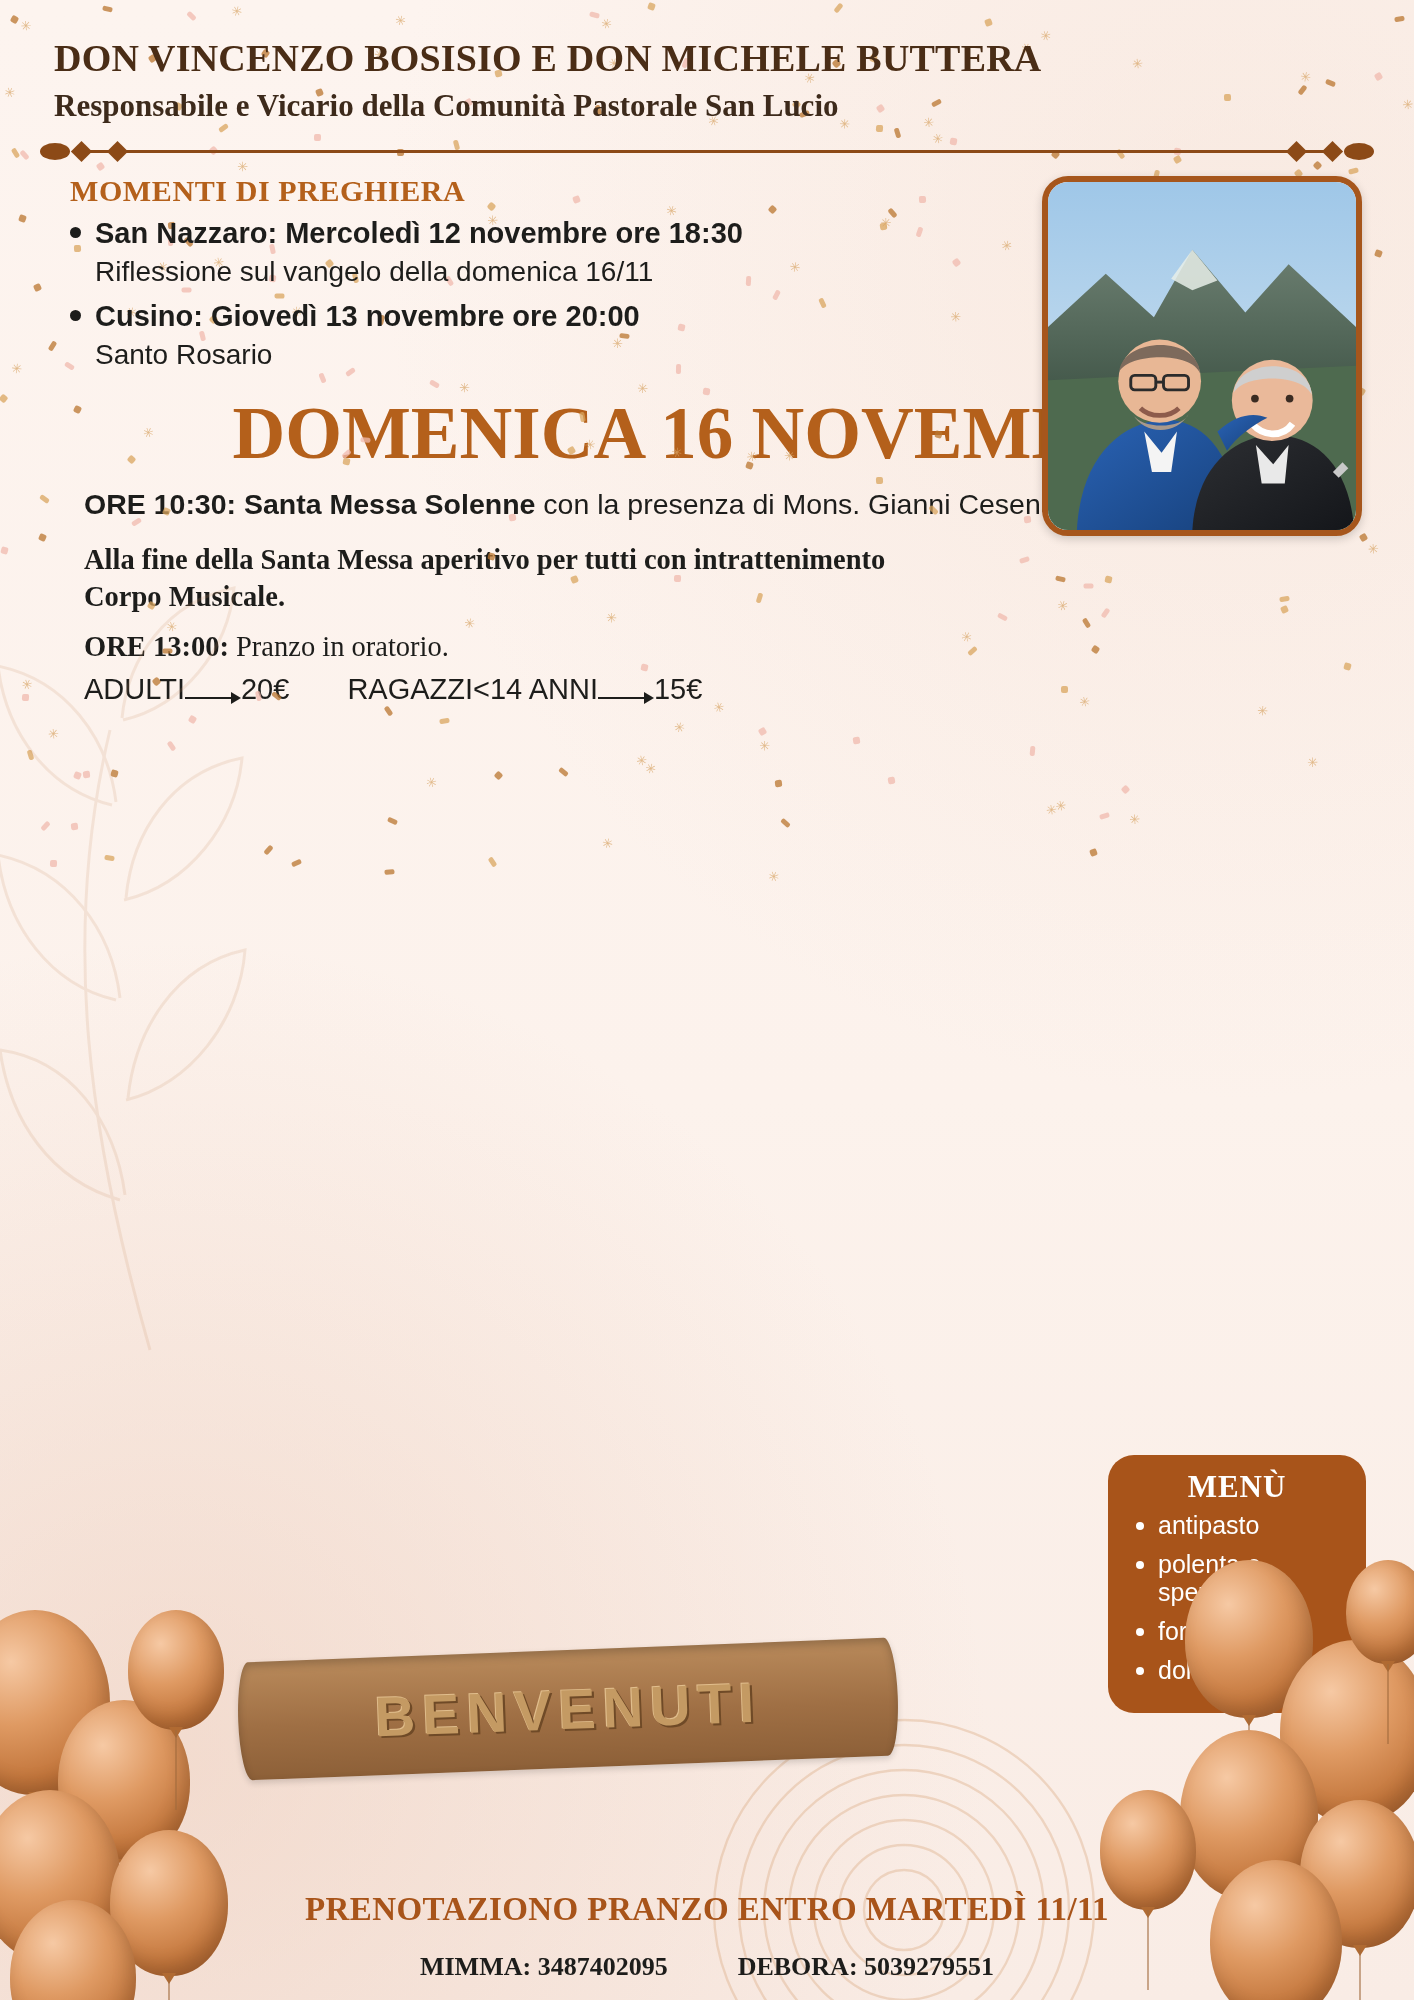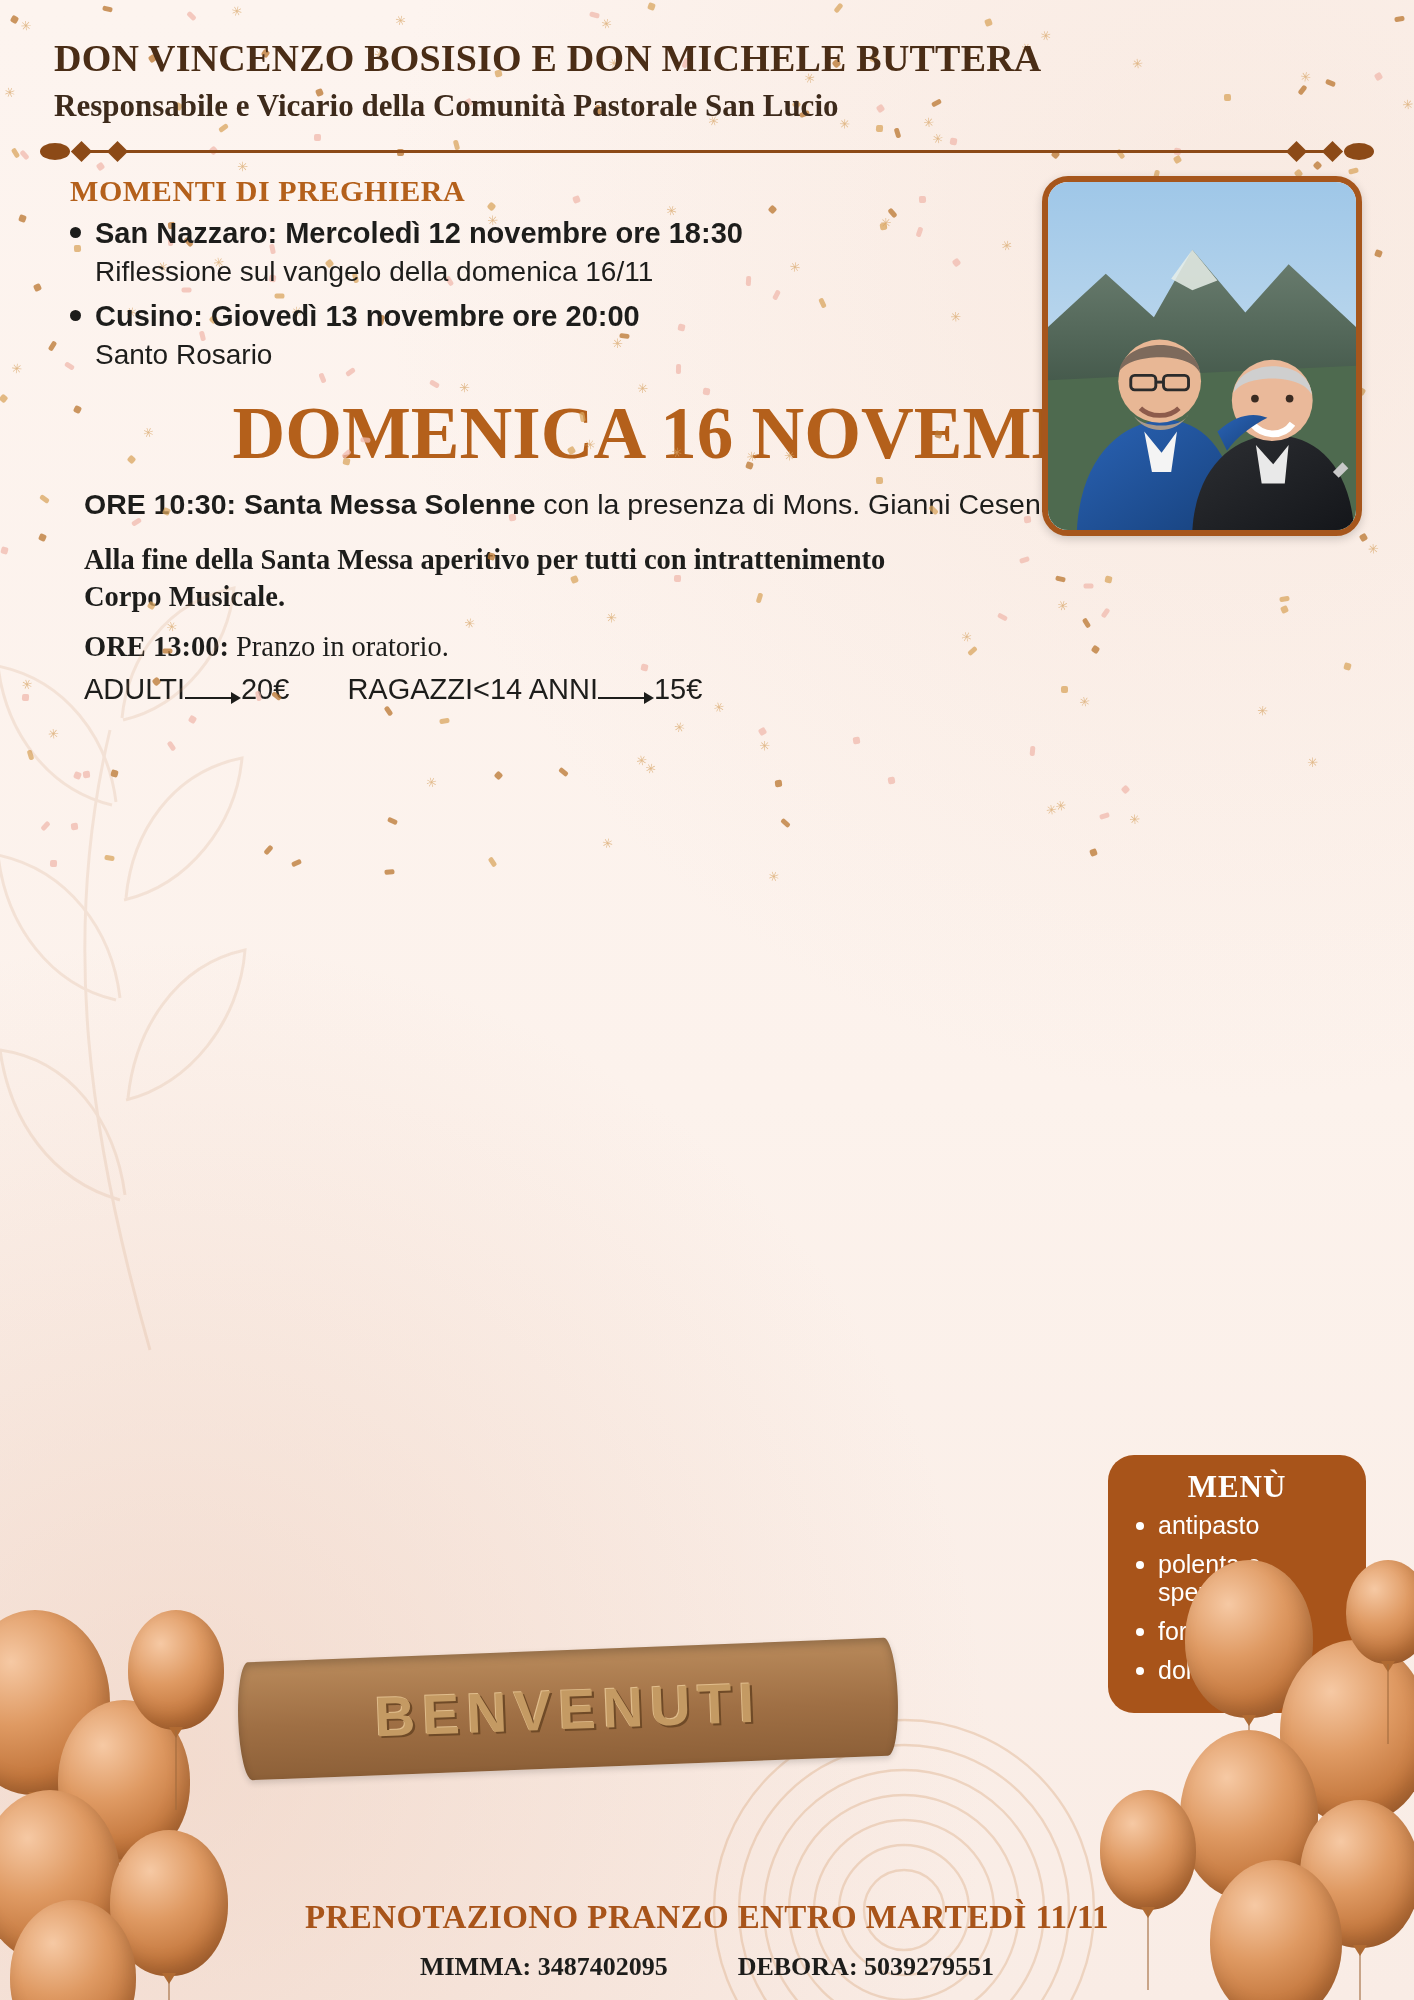--- a/index.html
+++ b/index.html
@@ -240,21 +240,21 @@
     text-align: center;
   }
   .foot-title {
     font-family: "Liberation Serif", serif;
     font-weight: bold;
     font-size: 33px;
     color: #a8541a;
     letter-spacing: .4px;
   }
   .contacts {
-    margin-top: 16px;
+    margin-top: 24px;
     display: flex; justify-content: center; gap: 70px;
     font-family: "Liberation Serif", serif;
     font-weight: bold;
     font-size: 26px;
     color: #1d1d1b;
   }
 
   
   .balloons { position: absolute; inset: 0; pointer-events: none; }
   .balloon { position: absolute; }

